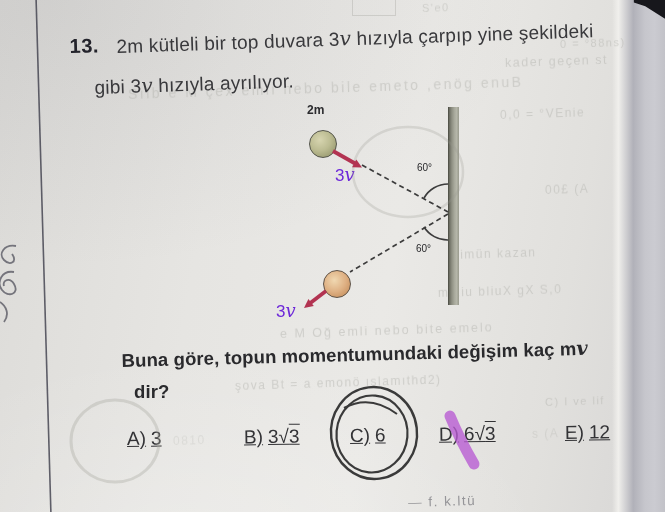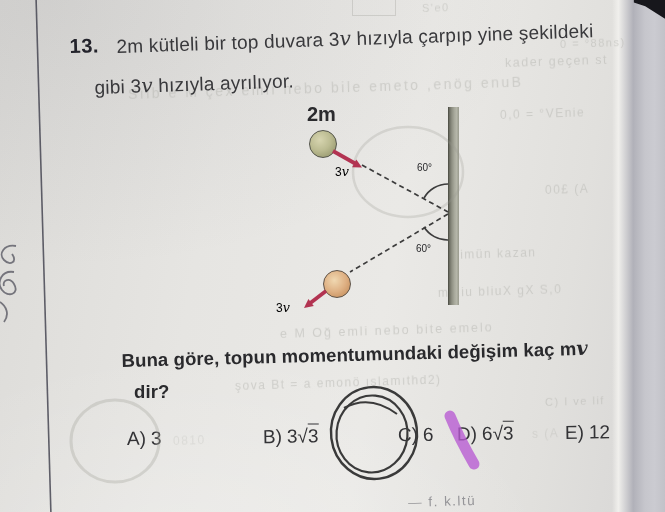--- a/index.html
+++ b/index.html
@@ -24,39 +24,39 @@
     background:#17171c;
     clip-path: polygon(18% 0, 100% 0, 100% 78%, 48% 26%, 18% 10%);
   }
   .txt { position:absolute; white-space:nowrap; color:#3a3a3d; }
   .tilt  { transform:rotate(-1.9deg); transform-origin:left bottom; }
   .tilt2 { transform:rotate(-1.5deg); transform-origin:left bottom; }
   .qnum { font-size:20px; font-weight:bold; color:#23232b; letter-spacing:.5px; }
   .qline { font-size:19px; letter-spacing:.2px; color:#39393c; }
   .promptline { font-size:18.5px; font-weight:bold; color:#2a2a2d; letter-spacing:.1px; }
   .vsym { font-family:"DejaVu Serif", serif; font-style:italic; font-size:1.06em; }
-  .diag-label { font-size:20px; color:#2b2b2e; font-weight:bold; }
-  .vel-label  { font-size:12px; color:#000000; }
+  .diag-label { font-size:12px; color:#2b2b2e; font-weight:bold; }
+  .vel-label  { font-size:17px; color:#6d28d9; }
   .angle-label { font-size:10px; color:#28282b; }
   .ball { position:absolute; width:26px; height:26px; border-radius:50%; }
   .ball-top {
     background: radial-gradient(circle at 38% 34%, #d7d5b0 0%, #bcbc92 45%, #a3a47a 72%, #8d8e67 100%);
     border:1.5px solid #54554b;
   }
   .ball-bottom {
     background: radial-gradient(circle at 40% 36%, #f0d8b1 0%, #deb083 50%, #cd9968 76%, #b7834f 100%);
     border:1.5px solid #5e5247;
   }
   .wall {
     position:absolute; left:448px; top:107px; width:11px; height:198px;
     background: linear-gradient(90deg, #44453c 0%, #6b6c61 12%, #8f9083 35%, #a9aa9d 60%, #b5b6a9 78%, #999a8d 100%);
   }
   .answer-row { position:absolute; left:60px; top:429px; width:590px; height:26px;
     transform:rotate(-0.8deg); transform-origin:left center; }
-  .answer { position:absolute; top:0; font-size:19px; color:#333336; white-space:nowrap; }
+  .answer { position:absolute; top:0; font-size:19px; color:#333336; white-space:nowrap;text-decoration:underline; }
   .ans-letter { margin-right:5px; }
   .radicand { border-top:1.4px solid currentColor; padding-top:1px; }
   .bt { position:absolute; white-space:nowrap; color:#b9b9b4; opacity:.55;
         filter:blur(.4px); font-size:13px; letter-spacing:1.5px;
         transform:rotate(-1.8deg); transform-origin:left center; }
   .bt-rect { position:absolute; left:352px; top:0; width:42px; height:15px;
         border:1px solid rgba(155,155,150,.32); border-top:none; }
   .svg-overlay { position:absolute; inset:0; pointer-events:none; }
 </style>
 </head>
@@ -94,23 +94,23 @@
   <div class="txt vel-label" style="left:335px; top:164px;"><span>3</span><span class="vsym">v</span></div>
   <div class="txt vel-label" style="left:276px; top:300px;"><span>3</span><span class="vsym">v</span></div>
   <div class="txt angle-label" style="left:417px; top:162px;">60°</div>
   <div class="txt angle-label" style="left:416px; top:243px;">60°</div>
 
   <div class="txt promptline tilt2" style="left:122px; top:349px;"><span>Buna göre, topun momentumundaki değişim kaç m</span><span class="vsym">v</span></div>
   <div class="txt promptline" style="left:122px; top:381px;margin-left:12px;">dir?</div>
 
   <div class="answer-row">
     <div class="answer" style="left:67px;"><span class="ans-letter">A)</span><span class="ans-value math-sqrt">3</span></div>
-    <div class="answer" style="left:203px;"><span class="ans-letter">B)</span><span class="ans-value math-sqrt">3√<span class="radicand">3</span></span></div>
-    <div class="answer" style="left:290px;margin-left:48px;"><span class="ans-letter">C)</span><span class="ans-value math-sqrt">6</span></div>
-    <div class="answer" style="left:397px;"><span class="ans-letter">D)</span><span class="ans-value math-sqrt">6√<span class="radicand">3</span></span></div>
+    <div class="answer" style="left:184px;"><span class="ans-letter">B)</span><span class="ans-value math-sqrt">3√<span class="radicand">3</span></span></div>
+    <div class="answer" style="left:290px;"><span class="ans-letter">C)</span><span class="ans-value math-sqrt">6</span></div>
+    <div class="answer" style="left:379px;"><span class="ans-letter">D)</span><span class="ans-value math-sqrt">6√<span class="radicand">3</span></span></div>
     <div class="answer" style="left:505px;"><span class="ans-letter">E)</span><span class="ans-value math-sqrt">12</span></div>
   </div>
 
   <svg class="svg-overlay" width="665" height="512" viewBox="0 0 665 512">
 
     <line x1="36" y1="-4" x2="51" y2="516" stroke="#474753" stroke-width="1.6" opacity="0.85"></line>
 
     <path d="M 16 246 C 4 244 -2 254 4 260 C 10 266 18 262 12 254 M 14 272 C 2 270 -4 282 2 290 C 8 298 20 294 14 284 C 10 277 2 280 4 286 M 0 302 C 6 306 10 314 4 322" fill="none" stroke="#5a5a64" stroke-width="1.8" opacity="0.8"></path>
 
     <ellipse cx="408" cy="172" rx="55" ry="45" fill="none" stroke="rgba(150,150,143,0.25)" stroke-width="2.5"></ellipse>

